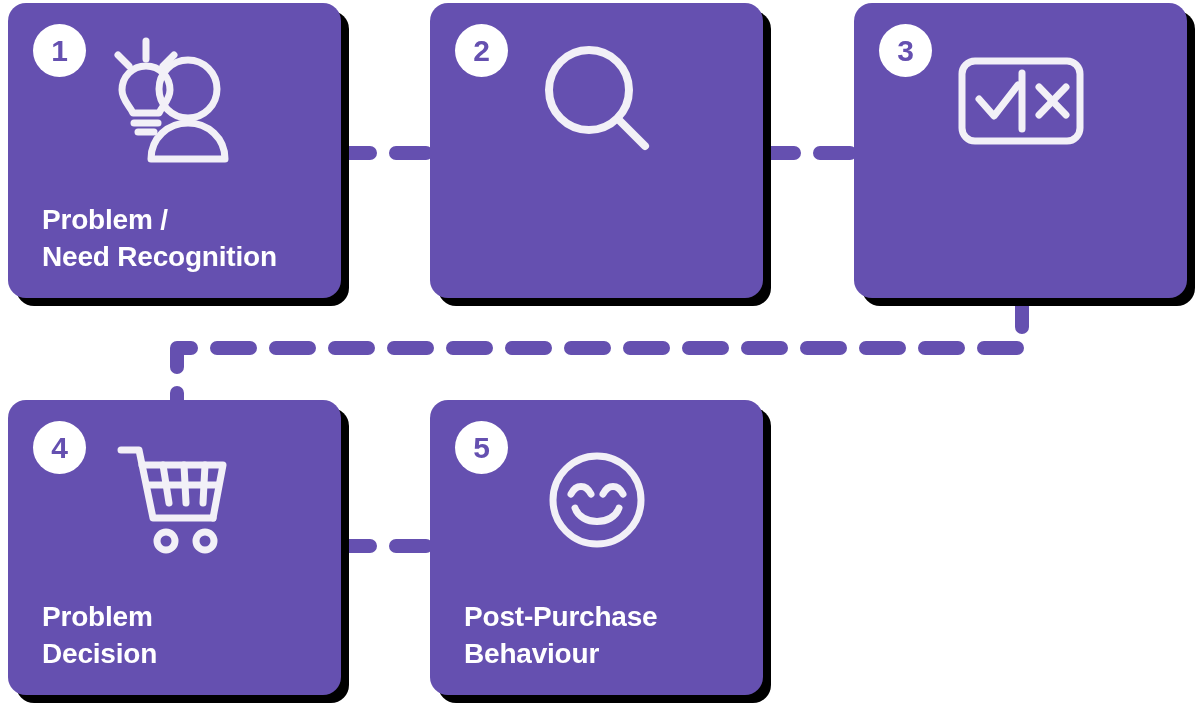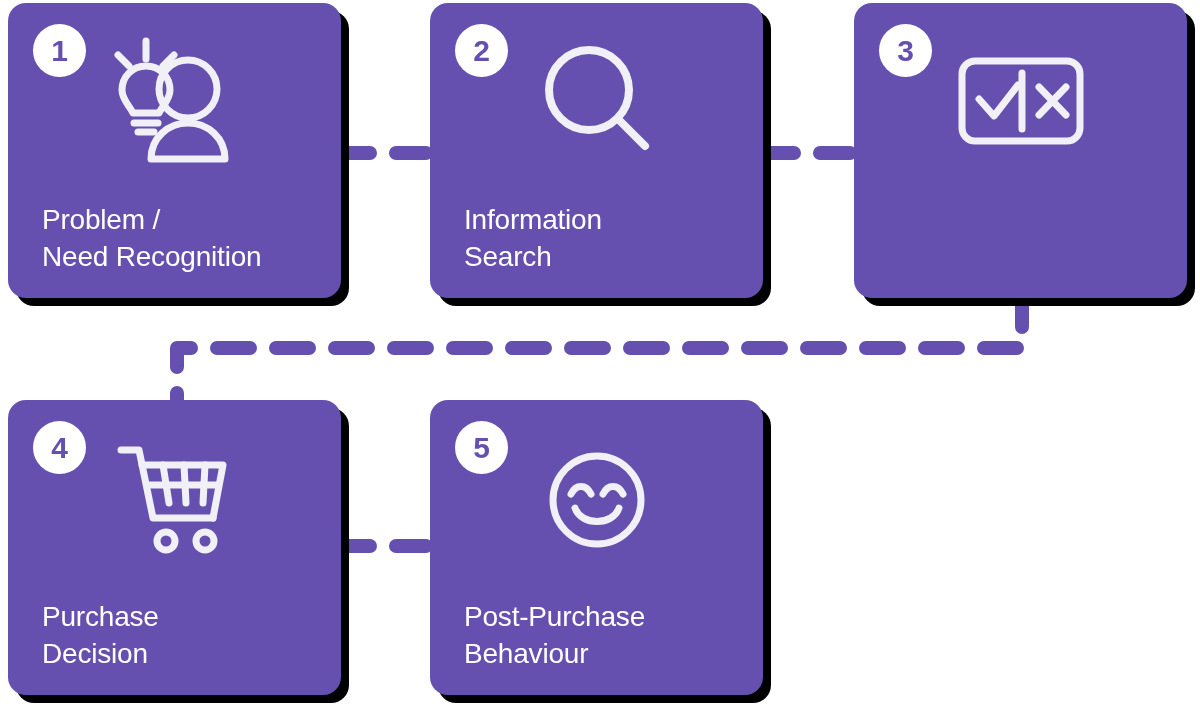--- a/index.html
+++ b/index.html
@@ -75,21 +75,21 @@
   }
   .icon-box svg { display: block; overflow: visible; }
 
   .card-label {
     position: absolute;
     left: 34px;
     right: 20px;
     top: 198px;
     color: #ffffff;
     font-size: 28px;
-    font-weight: normal;
+    font-weight: bold;
     line-height: 37px;
     letter-spacing: -0.2px;
     white-space: pre-line;
   }
 </style>
 </head>
 <body>
 
 <div id="stage">
 
@@ -141,22 +141,20 @@
 
     <div class="icon-box">
       <svg width="120" height="130" viewBox="0 0 120 130">
         <g fill="none" stroke="#f2f0f7" stroke-width="8" stroke-linecap="round" stroke-linejoin="round">
           <circle cx="52" cy="52" r="40"></circle>
           <line x1="81" y1="81" x2="108" y2="108"></line>
         </g>
       </svg>
     </div>
 
-    <div class="card-label">Information
-Search</div>
   </div>
 
   <div class="card card-3">
     <div class="badge">3</div>
 
     <div class="icon-box">
       <svg width="130" height="100" viewBox="0 0 130 100">
         <g fill="none" stroke="#f2f0f7" stroke-width="7" stroke-linecap="round" stroke-linejoin="round">
           <rect x="6" y="8" width="118" height="80" rx="13" ry="13"></rect>
 
@@ -187,21 +185,21 @@
           <line x1="88" y1="25" x2="86" y2="63"></line>
 
           <line x1="31" y1="45" x2="101" y2="45"></line>
 
           <circle cx="49" cy="101" r="9"></circle>
           <circle cx="88" cy="101" r="9"></circle>
         </g>
       </svg>
     </div>
 
-    <div class="card-label">Purchase
+    <div class="card-label">Problem
 Decision</div>
   </div>
 
   <div class="card card-5">
     <div class="badge">5</div>
 
     <div class="icon-box">
       <svg width="100" height="100" viewBox="0 0 100 100">
         <g fill="none" stroke="#f2f0f7" stroke-width="7" stroke-linecap="round" stroke-linejoin="round">
           <circle cx="50" cy="50" r="44"></circle>

